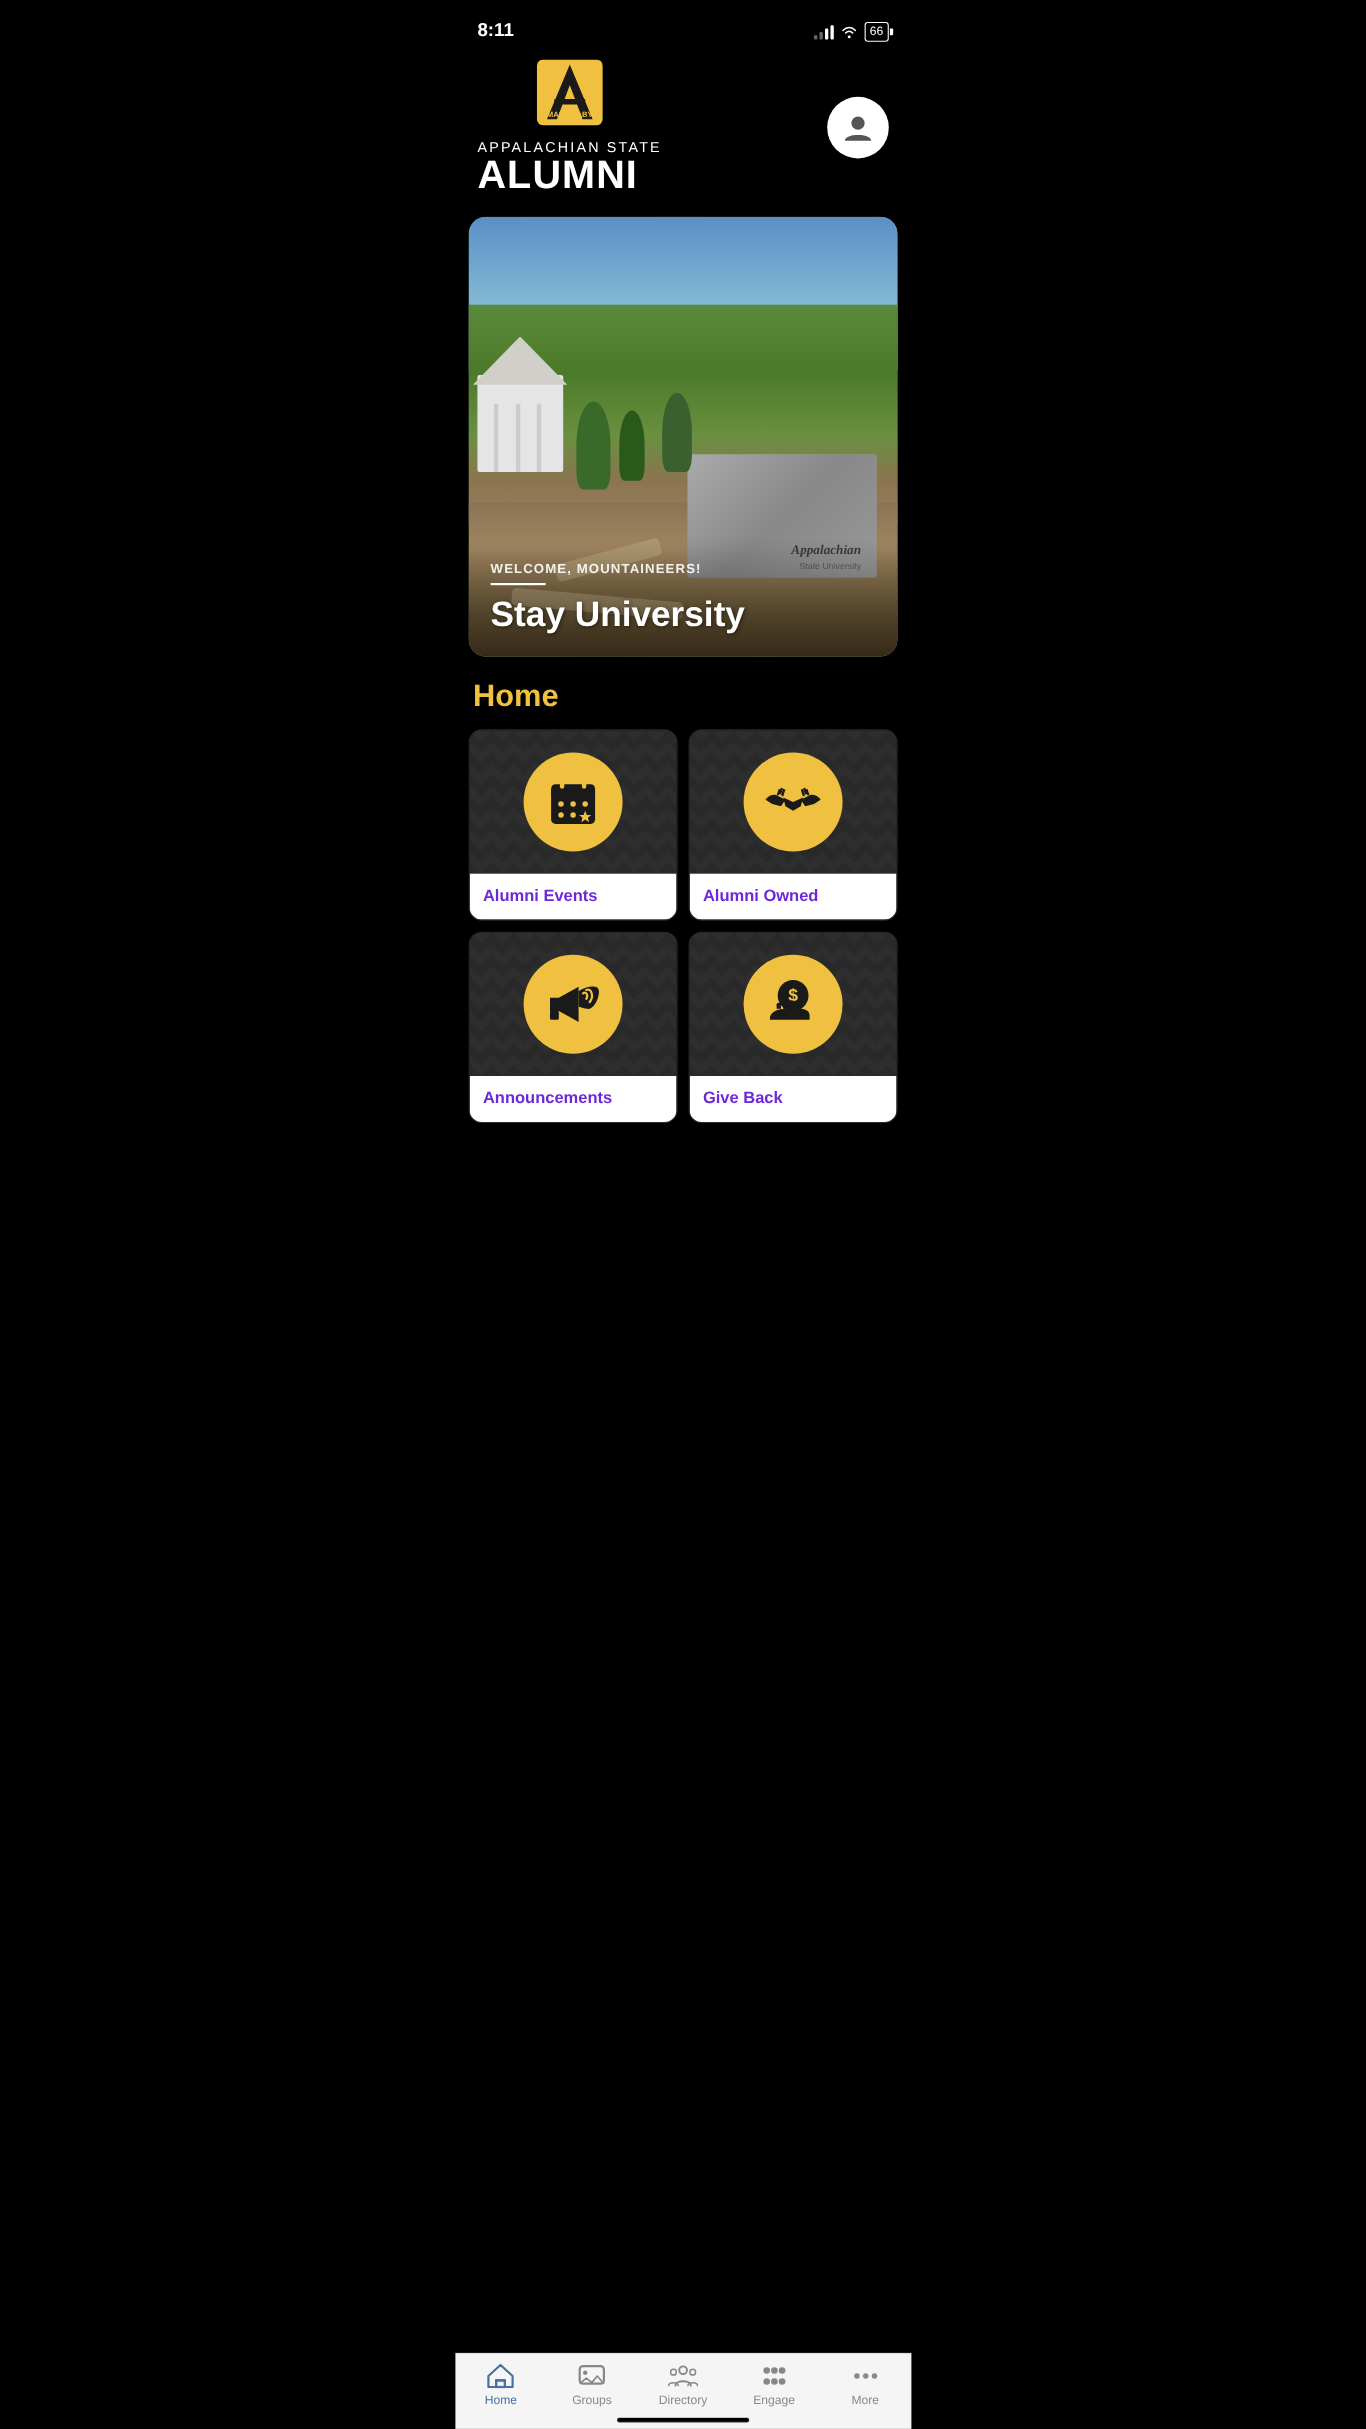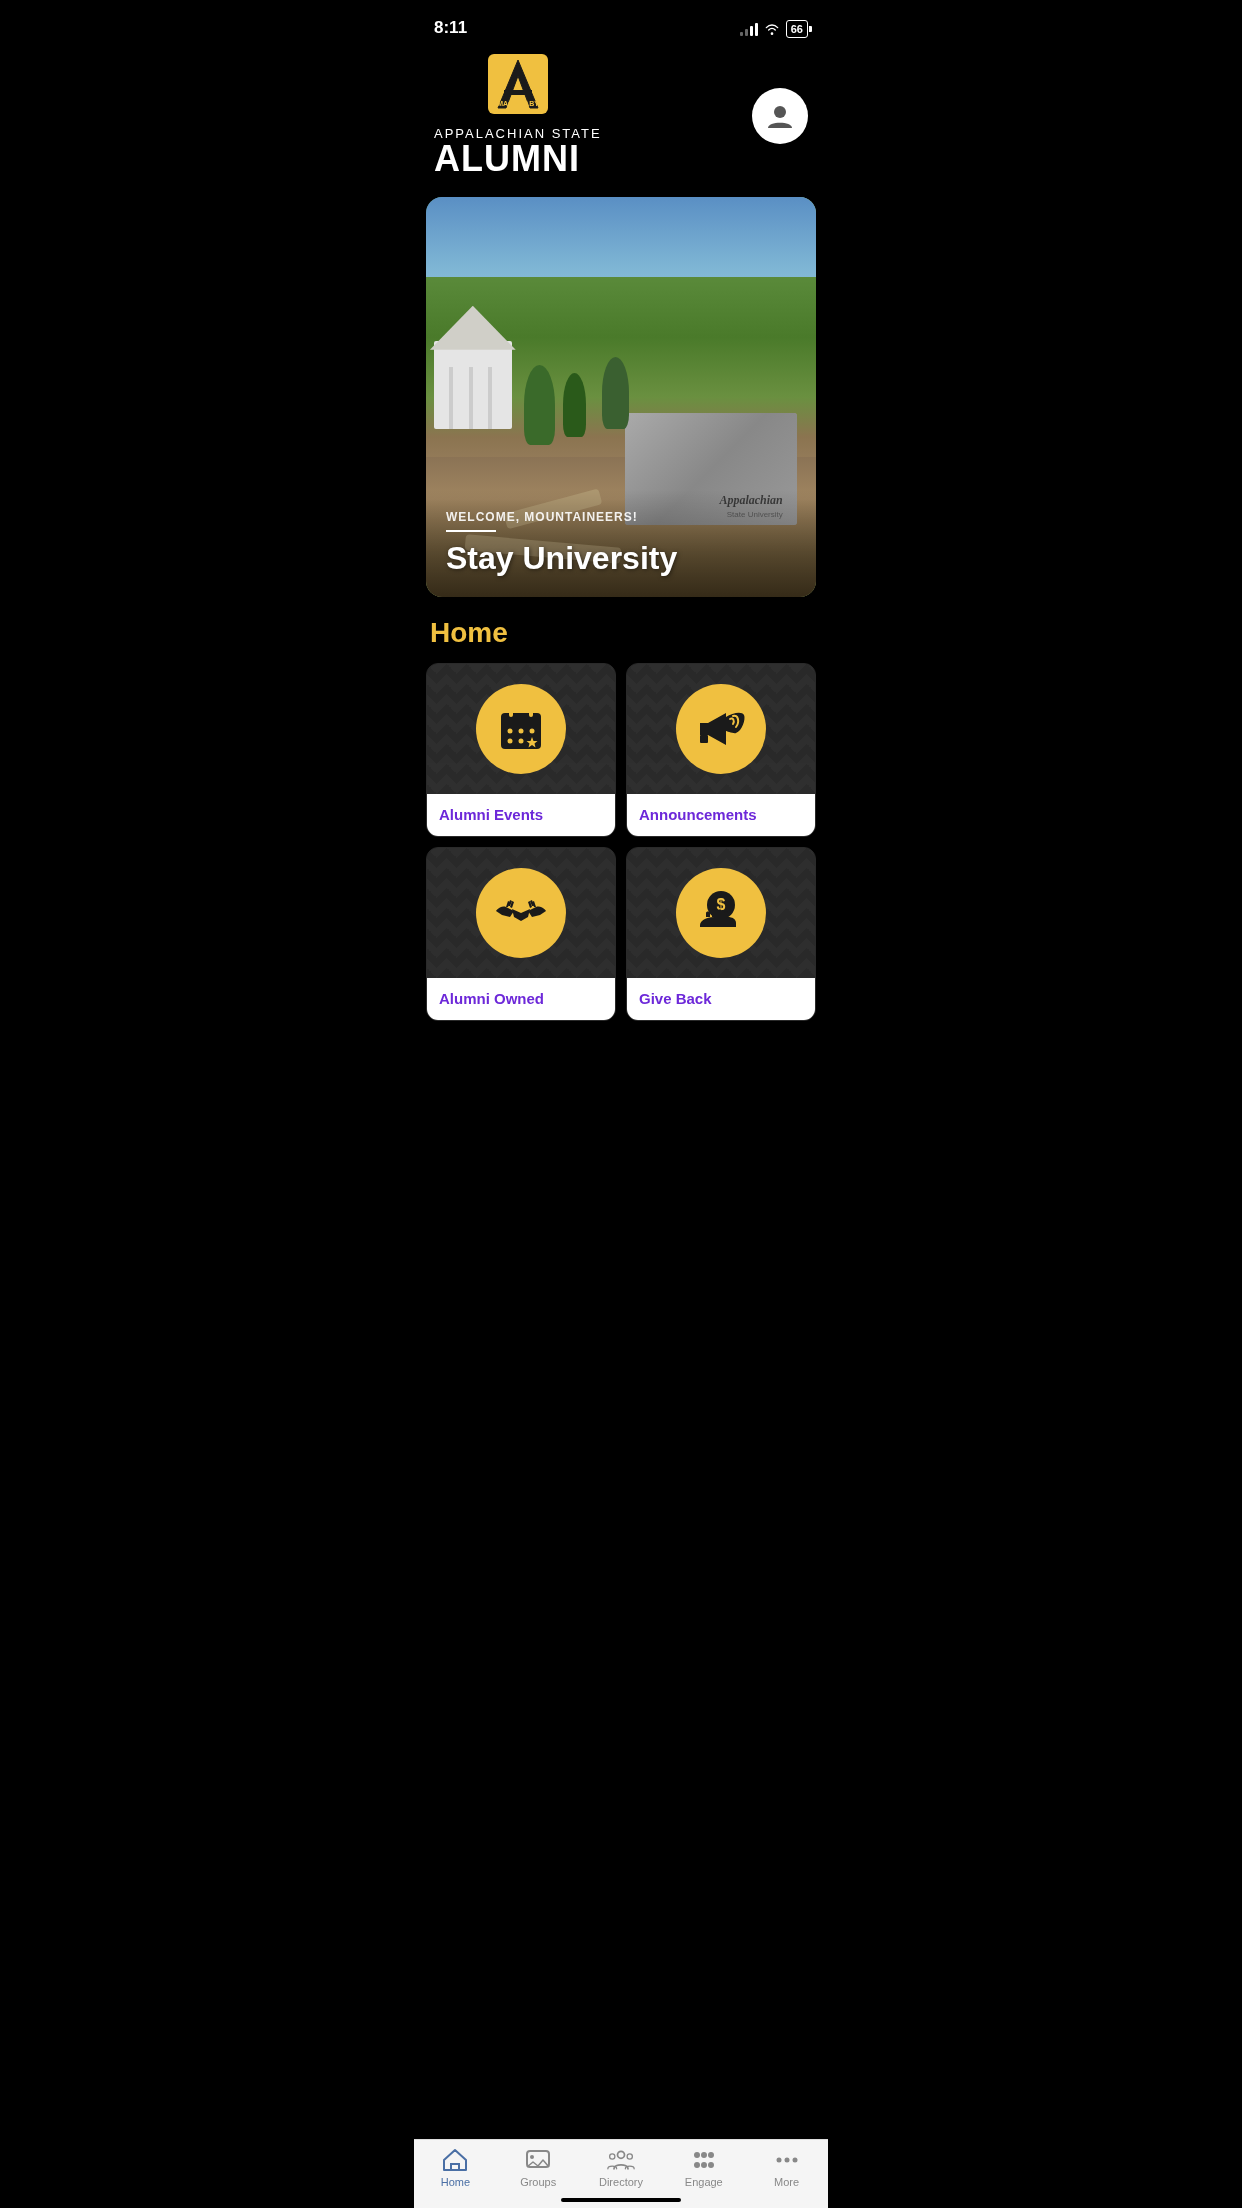--- a/index.html
+++ b/index.html
@@ -53,21 +53,21 @@
     .wifi-icon {
       width: 16px;
       height: 12px;
     }
 
     .battery-badge {
       border: 1.5px solid #fff;
       border-radius: 3px;
       padding: 2px 4px;
       font-size: 11px;
-      font-weight: 700;
+      font-weight: 400;
       color: #fff;
       position: relative;
     }
 
     .battery-badge::after {
       content: '';
       position: absolute;
       right: -5px;
       top: 50%;
       transform: translateY(-50%);
@@ -453,59 +453,59 @@
     <div class="card-label-area">
       <span class="card-label">Alumni Events</span>
     </div>
   </div>
 
   <div class="card">
     <div class="card-image-area">
       <div class="card-icon-circle">
         <svg width="58" height="52" viewBox="0 0 58 52" fill="none">
 
-          <path d="M8 20 L8 32 L16 32 L34 42 L34 10 L16 20 Z" fill="#1a1a1a"></path>
-
-          <path d="M34 14 C40 10 50 8 52 12 C54 16 50 28 44 30 C42 31 34 28 34 28 Z" fill="#1a1a1a"></path>
-
-          <path d="M38 16 C41 14 43 18 41 21" stroke="#f0c040" stroke-width="2" fill="none" stroke-linecap="round"></path>
-          <path d="M41 13 C46 11 48 19 44 24" stroke="#f0c040" stroke-width="2" fill="none" stroke-linecap="round"></path>
-
-          <rect x="8" y="32" width="8" height="8" rx="1" fill="#1a1a1a"></rect>
-        </svg>
-      </div>
-    </div>
-    <div class="card-label-area">
-      <span class="card-label">Announcements</span>
-    </div>
-  </div>
-
-  <div class="card">
-    <div class="card-image-area">
-      <div class="card-icon-circle">
-        <svg width="58" height="52" viewBox="0 0 58 52" fill="none">
-
           <path d="M4 24 C4 24 8 18 14 20 L22 24 L18 30 L10 28 Z" fill="#1a1a1a"></path>
 
           <path d="M54 24 C54 24 50 18 44 20 L36 24 L40 30 L48 28 Z" fill="#1a1a1a"></path>
 
           <path d="M20 22 L29 26 L38 22 L36 30 L29 34 L22 30 Z" fill="#1a1a1a"></path>
 
           <path d="M14 20 L16 14 L18 15 L16 20" fill="#1a1a1a"></path>
           <path d="M16 19 L18 13 L20 14 L18 19" fill="#1a1a1a"></path>
           <path d="M18 20 L20 14 L22 15 L20 21" fill="#1a1a1a"></path>
 
           <path d="M44 20 L42 14 L40 15 L42 20" fill="#1a1a1a"></path>
           <path d="M42 19 L40 13 L38 14 L40 19" fill="#1a1a1a"></path>
           <path d="M40 20 L38 14 L36 15 L38 21" fill="#1a1a1a"></path>
         </svg>
       </div>
     </div>
     <div class="card-label-area">
       <span class="card-label">Alumni Owned</span>
+    </div>
+  </div>
+
+  <div class="card">
+    <div class="card-image-area">
+      <div class="card-icon-circle">
+        <svg width="58" height="52" viewBox="0 0 58 52" fill="none">
+
+          <path d="M8 20 L8 32 L16 32 L34 42 L34 10 L16 20 Z" fill="#1a1a1a"></path>
+
+          <path d="M34 14 C40 10 50 8 52 12 C54 16 50 28 44 30 C42 31 34 28 34 28 Z" fill="#1a1a1a"></path>
+
+          <path d="M38 16 C41 14 43 18 41 21" stroke="#f0c040" stroke-width="2" fill="none" stroke-linecap="round"></path>
+          <path d="M41 13 C46 11 48 19 44 24" stroke="#f0c040" stroke-width="2" fill="none" stroke-linecap="round"></path>
+
+          <rect x="8" y="32" width="8" height="8" rx="1" fill="#1a1a1a"></rect>
+        </svg>
+      </div>
+    </div>
+    <div class="card-label-area">
+      <span class="card-label">Announcements</span>
     </div>
   </div>
 
   <div class="card">
     <div class="card-image-area">
       <div class="card-icon-circle">
         <svg width="58" height="52" viewBox="0 0 58 52" fill="none">
 
           <circle cx="29" cy="18" r="14" fill="#1a1a1a"></circle>
           <text x="29" y="23" text-anchor="middle" font-size="16" font-weight="bold" fill="#f0c040">$</text>

